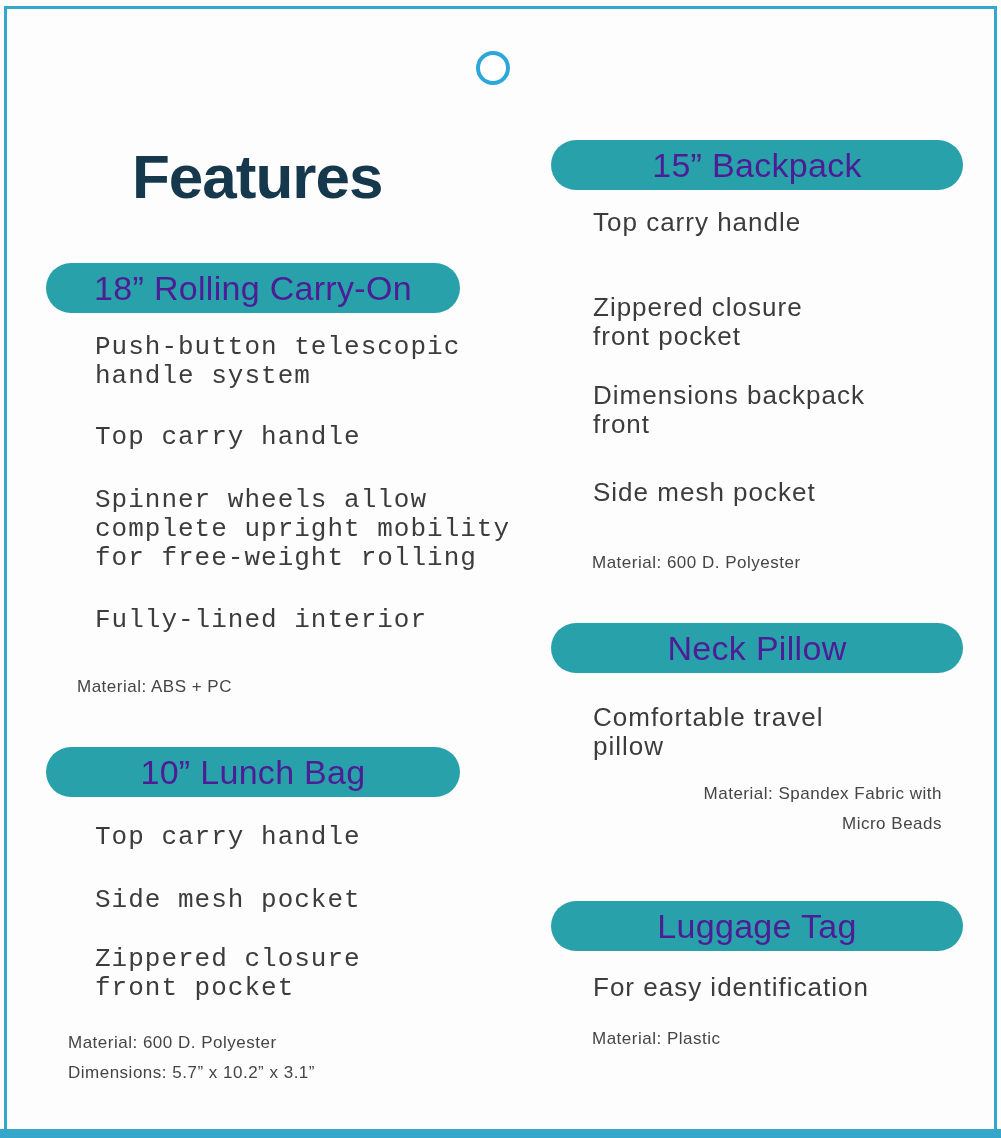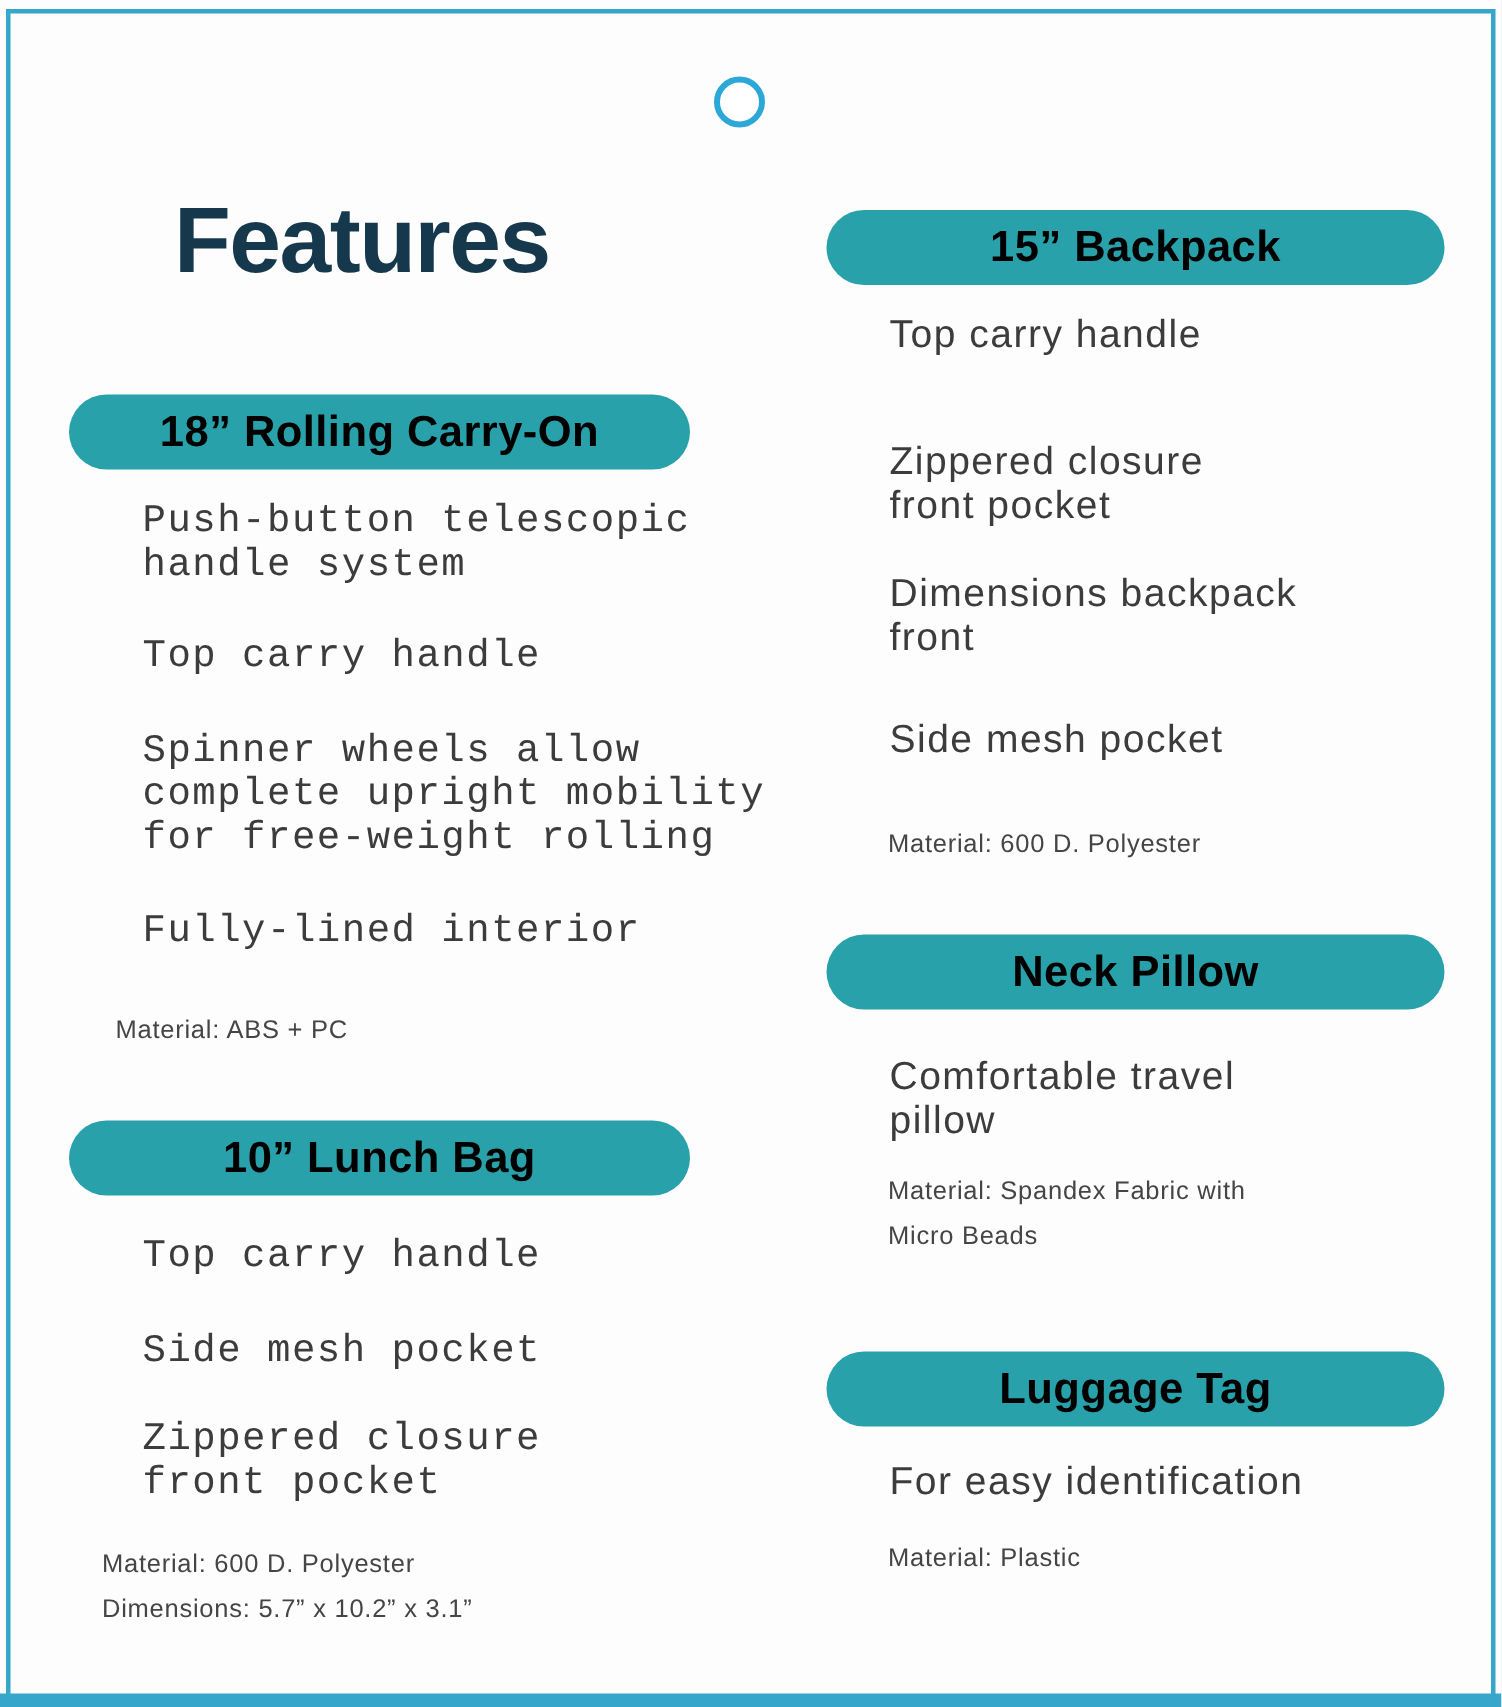--- a/index.html
+++ b/index.html
@@ -21,52 +21,52 @@
     background:var(--frame,#36a6cb);
   }
   .punch-hole{
     position:absolute;left:476px;top:51px;width:34px;height:34px;
     border:4px solid var(--circle,#2ca8d8);
     border-radius:50%;
     background:#ffffff;
     box-sizing:border-box;
   }
   .page-title{
-    position:absolute;left:116px;top:126px;margin:0;
+    position:absolute;left:116px;top:126px;margin:16px;
     font-size:62px;font-weight:800;letter-spacing:-1px;
     color:var(--title,#16384c);
     line-height:70px;
   }
   .pill{
     position:absolute;width:414px;height:50px;
     background:var(--teal,#29a1aa);
     border-radius:27px;
     display:flex;align-items:center;justify-content:center;
   }
   .pill-left{left:46px;}
   .pill-right{left:551px;width:412px;}
   .pill span{
-    color:#000000;font-size:29px;font-weight:bold;letter-spacing:.3px;
+    color:#4c1d95;font-size:34px;font-weight:normal;letter-spacing:.3px;
     white-space:nowrap;
   }
   .feat{
     position:absolute;margin:0;
     font-size:26px;font-weight:300;letter-spacing:1px;
     color:var(--body,#3c3c3c);
     line-height:29px;
   }
   .feat-left{left:95px;font-family:Liberation Mono, monospace;}
   .feat-right{left:593px;}
   .mat{
     position:absolute;margin:0;
     font-size:17px;font-weight:300;letter-spacing:.5px;
     color:#454545;
     line-height:26px;
   }
-  .mat-center{text-align:left;line-height:30px;}
+  .mat-center{text-align:right;line-height:30px;}
   .ln{display:block;white-space:nowrap;}
 </style>
 </head>
 <body>
 
 <div class="page">
   <div class="frame"></div>
   <div class="punch-hole"></div>
 
   <h1 class="page-title">Features</h1>

